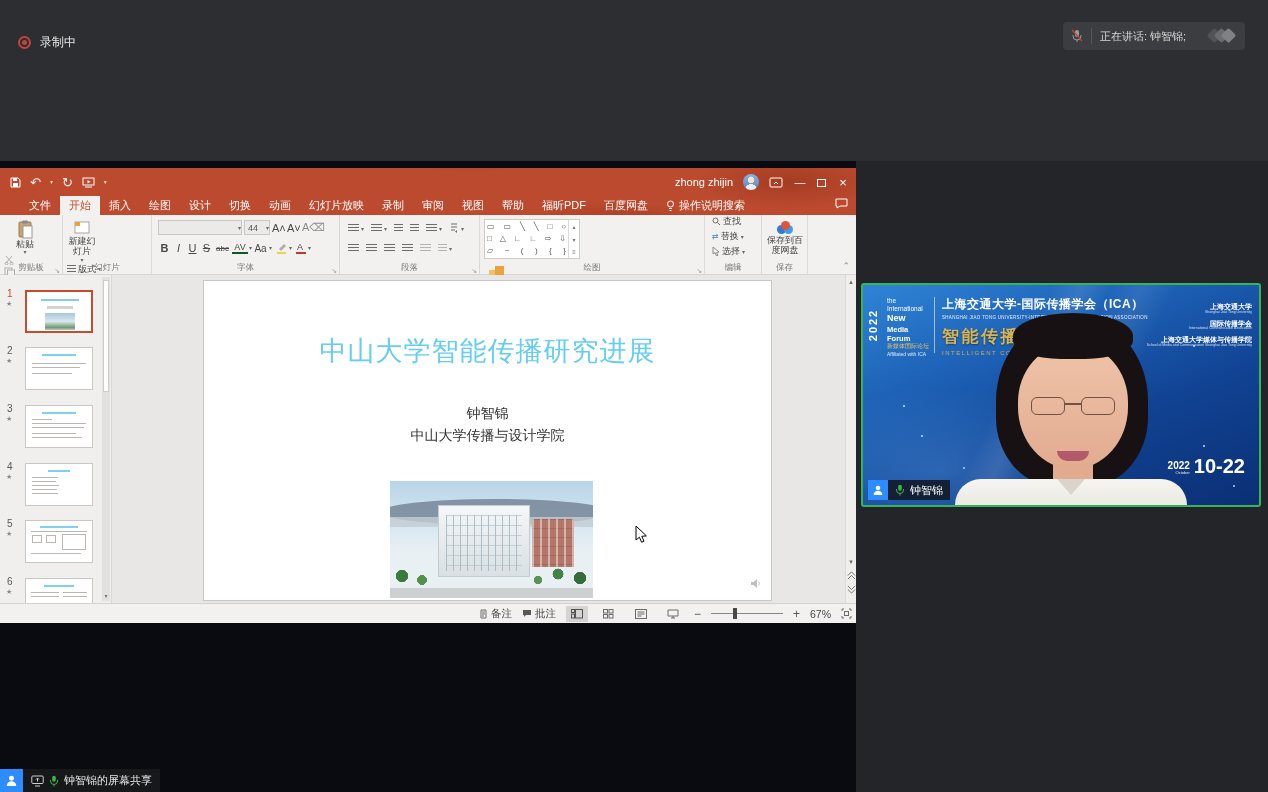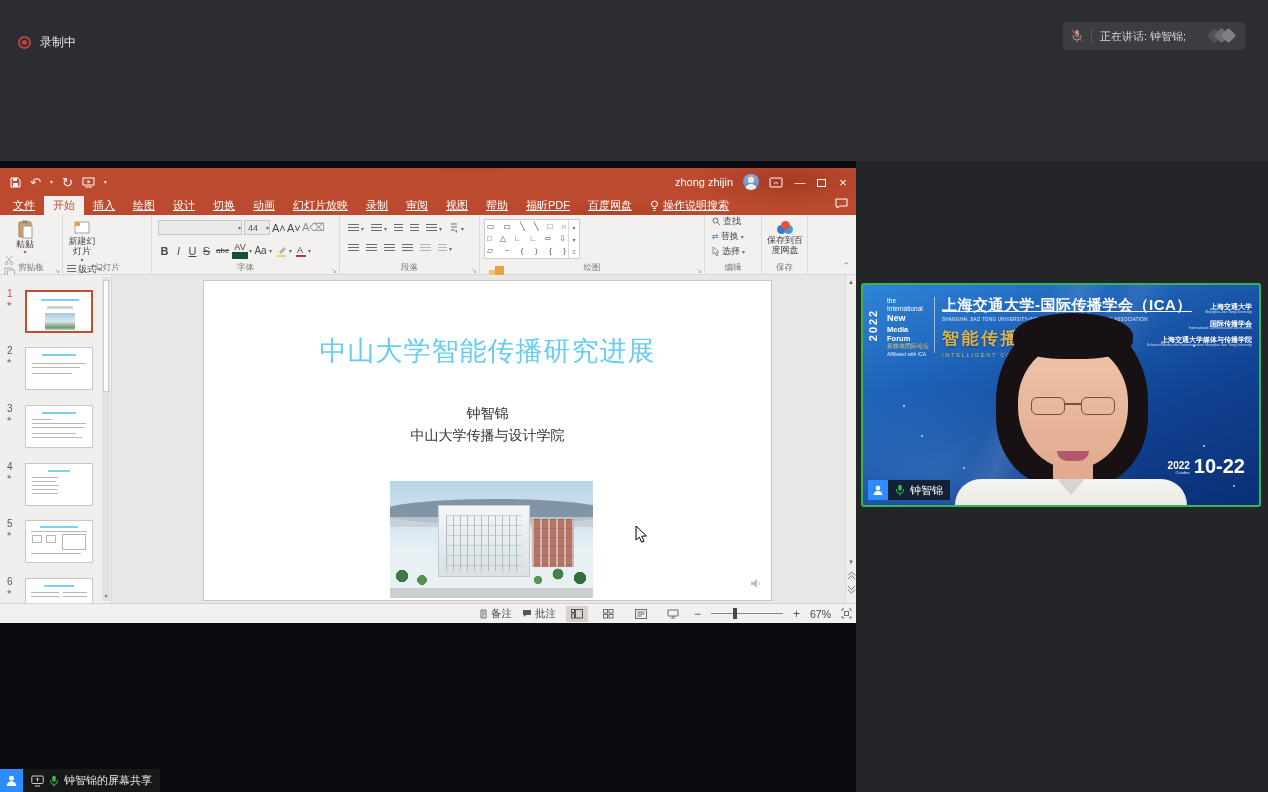--- a/index.html
+++ b/index.html
@@ -45,21 +45,21 @@
   .qat .car { font-size:6px; color:#f3d9d0; }
   .t-title { position:absolute; left:0; right:0; text-align:center; font-size:12px; color:#fff; pointer-events:none; }
   .t-right { position:absolute; right:6px; top:0; height:28px; display:flex; align-items:center; gap:10px; }
   .t-user { font-size:11px; color:#fff; }
   .avatar { width:16px; height:16px; border-radius:50%;
       background: radial-gradient(circle at 50% 36%, #f4e3d3 24%, transparent 26%),
                   radial-gradient(circle at 50% 100%, #e8eef5 32%, transparent 34%),
                   linear-gradient(#8ab1e0,#5d86bb); }
   .wbtn { width:14px; text-align:center; font-size:11px; color:#fff; }
   .restore-box { width:9px; height:8px; border:1px solid #fff; display:inline-block; }
-  .tabs { position:absolute; left:0; top:28px; right:16px; height:19px; display:flex; align-items:stretch; padding-left:4px; color:#fff; font-size:11px;text-decoration:underline; }
+  .tabs { position:absolute; left:0; top:28px; right:16px; height:19px; display:flex; align-items:stretch; padding-left:20px; color:#fff; font-size:11px; }
   .tab { display:flex; align-items:center; padding:0 9px; white-space:nowrap; }
   .tab.active { background:#f3f1f0; color:#c24e2f; }
   .tellme { display:flex; align-items:center; gap:4px; padding:0 9px; }
   .tab-comment { position:absolute; right:8px; top:30px; }
 
   .ribbon { position:absolute; left:0; top:47px; width:856px; height:60px; background:#f3f1f0; display:flex; border-bottom:1px solid #d8d6d4; }
   .rg { position:relative; height:60px; border-right:1px solid #ddd9d7; flex:none; }
   .rg-label { position:absolute; bottom:1px; left:0; right:0; text-align:center; font-size:8.5px; color:#7a7774; white-space:nowrap; }
   .launcher { position:absolute; right:2px; bottom:1px; font-size:7px; color:#999; line-height:1; }
   .bigbtn { display:flex; flex-direction:column; align-items:center; font-size:9px; color:#433f3c; line-height:1.15; text-align:center; }
@@ -140,21 +140,21 @@
   .b-logo { position:absolute; left:8px; top:12px; width:62px; }
   .b-year { position:absolute; left:-14px; top:22px; transform:rotate(-90deg); font-size:11px; font-weight:bold; letter-spacing:2px; }
   .b-lines { position:absolute; left:16px; top:0; line-height:1.25; }
   .b-lines .l1 { font-size:6.5px; }
   .b-lines .l2 { font-size:9px; font-weight:bold; }
   .b-lines .l3 { font-size:7.5px; font-weight:bold; }
   .b-lines .lcn { font-size:6px; color:#e4c36a; }
   .b-lines .laf { font-size:5px; opacity:.85; }
   .b-div { position:absolute; left:71px; top:12px; width:1px; height:56px; background:rgba(255,255,255,.55); }
   .b-center { position:absolute; left:79px; top:11px; }
-  .b-cn { font-size:15px; font-weight:bold; letter-spacing:.5px;text-decoration:underline; }
+  .b-cn { font-size:12px; font-weight:bold; letter-spacing:.5px; }
   .b-en { font-size:4.5px; letter-spacing:.3px; opacity:.9; margin-top:2px; }
   .b-gold { margin-top:5px; font-size:17px; font-weight:bold; letter-spacing:2.5px; color:#dab44f; text-shadow:0 1px 2px rgba(0,0,0,.45); }
   .b-gold-en { font-size:6px; letter-spacing:1.5px; color:#cfae54; margin-top:2px; }
   .b-orgs { position:absolute; right:7px; top:13px; text-align:right; line-height:1.1; }
   .b-orgs .cn { font-size:7px; font-weight:bold; margin-top:5px; }
   .b-orgs .en { font-size:3.5px; opacity:.8; }
   .person { position:absolute; inset:0; z-index:2; }
   .hair { position:absolute; left:133px; top:30px; width:152px; height:172px; background:#171114; border-radius:52% 52% 42% 42%; }
   .face { position:absolute; left:155px; top:60px; width:110px; height:124px; background:linear-gradient(#efc3a8,#e2ab90); border-radius:46% 46% 50% 50%; }
   .fringe { position:absolute; left:150px; top:28px; width:120px; height:46px; background:#171114; border-radius:50% 50% 40% 40%; }
@@ -357,21 +357,21 @@
             <span class="fletter">A˄</span>
             <span class="fletter">A˅</span>
             <span class="fletter" style="color:#8f8c88;">A⌫</span>
           </div>
           <div style="position:absolute;left:6px;top:27px;display:flex;align-items:center;gap:1px;">
             <span class="fletter" style="font-weight:bold;">B</span>
             <span class="fletter" style="font-style:italic;">I</span>
             <span class="fletter" style="text-decoration:underline;">U</span>
             <span class="fletter" style="text-decoration:line-through;">S</span>
             <span class="fletter" style="width:17px;font-size:8px;text-decoration:line-through;">abc</span>
-            <span class="fletter" style="width:16px;font-size:9px;border-bottom:7px solid #14532d;">AV</span>
+            <span class="fletter" style="width:16px;font-size:9px;border-bottom:2px solid #14532d;">AV</span>
               <span class="car">▾</span>
             <span class="fletter" style="width:15px;font-size:10px;">Aa</span>
               <span class="car">▾</span>
             <span style="margin-left:3px;">
                 <svg width="12" height="12" viewBox="0 0 12 12">
                   <path d="M3 7l5-5 2 2-5 5z" fill="#b2afab"></path>
                   <rect x="1" y="10" width="9" height="2" fill="#e8d44d"></rect>
                 </svg>
               </span>
               <span class="car">▾</span>

